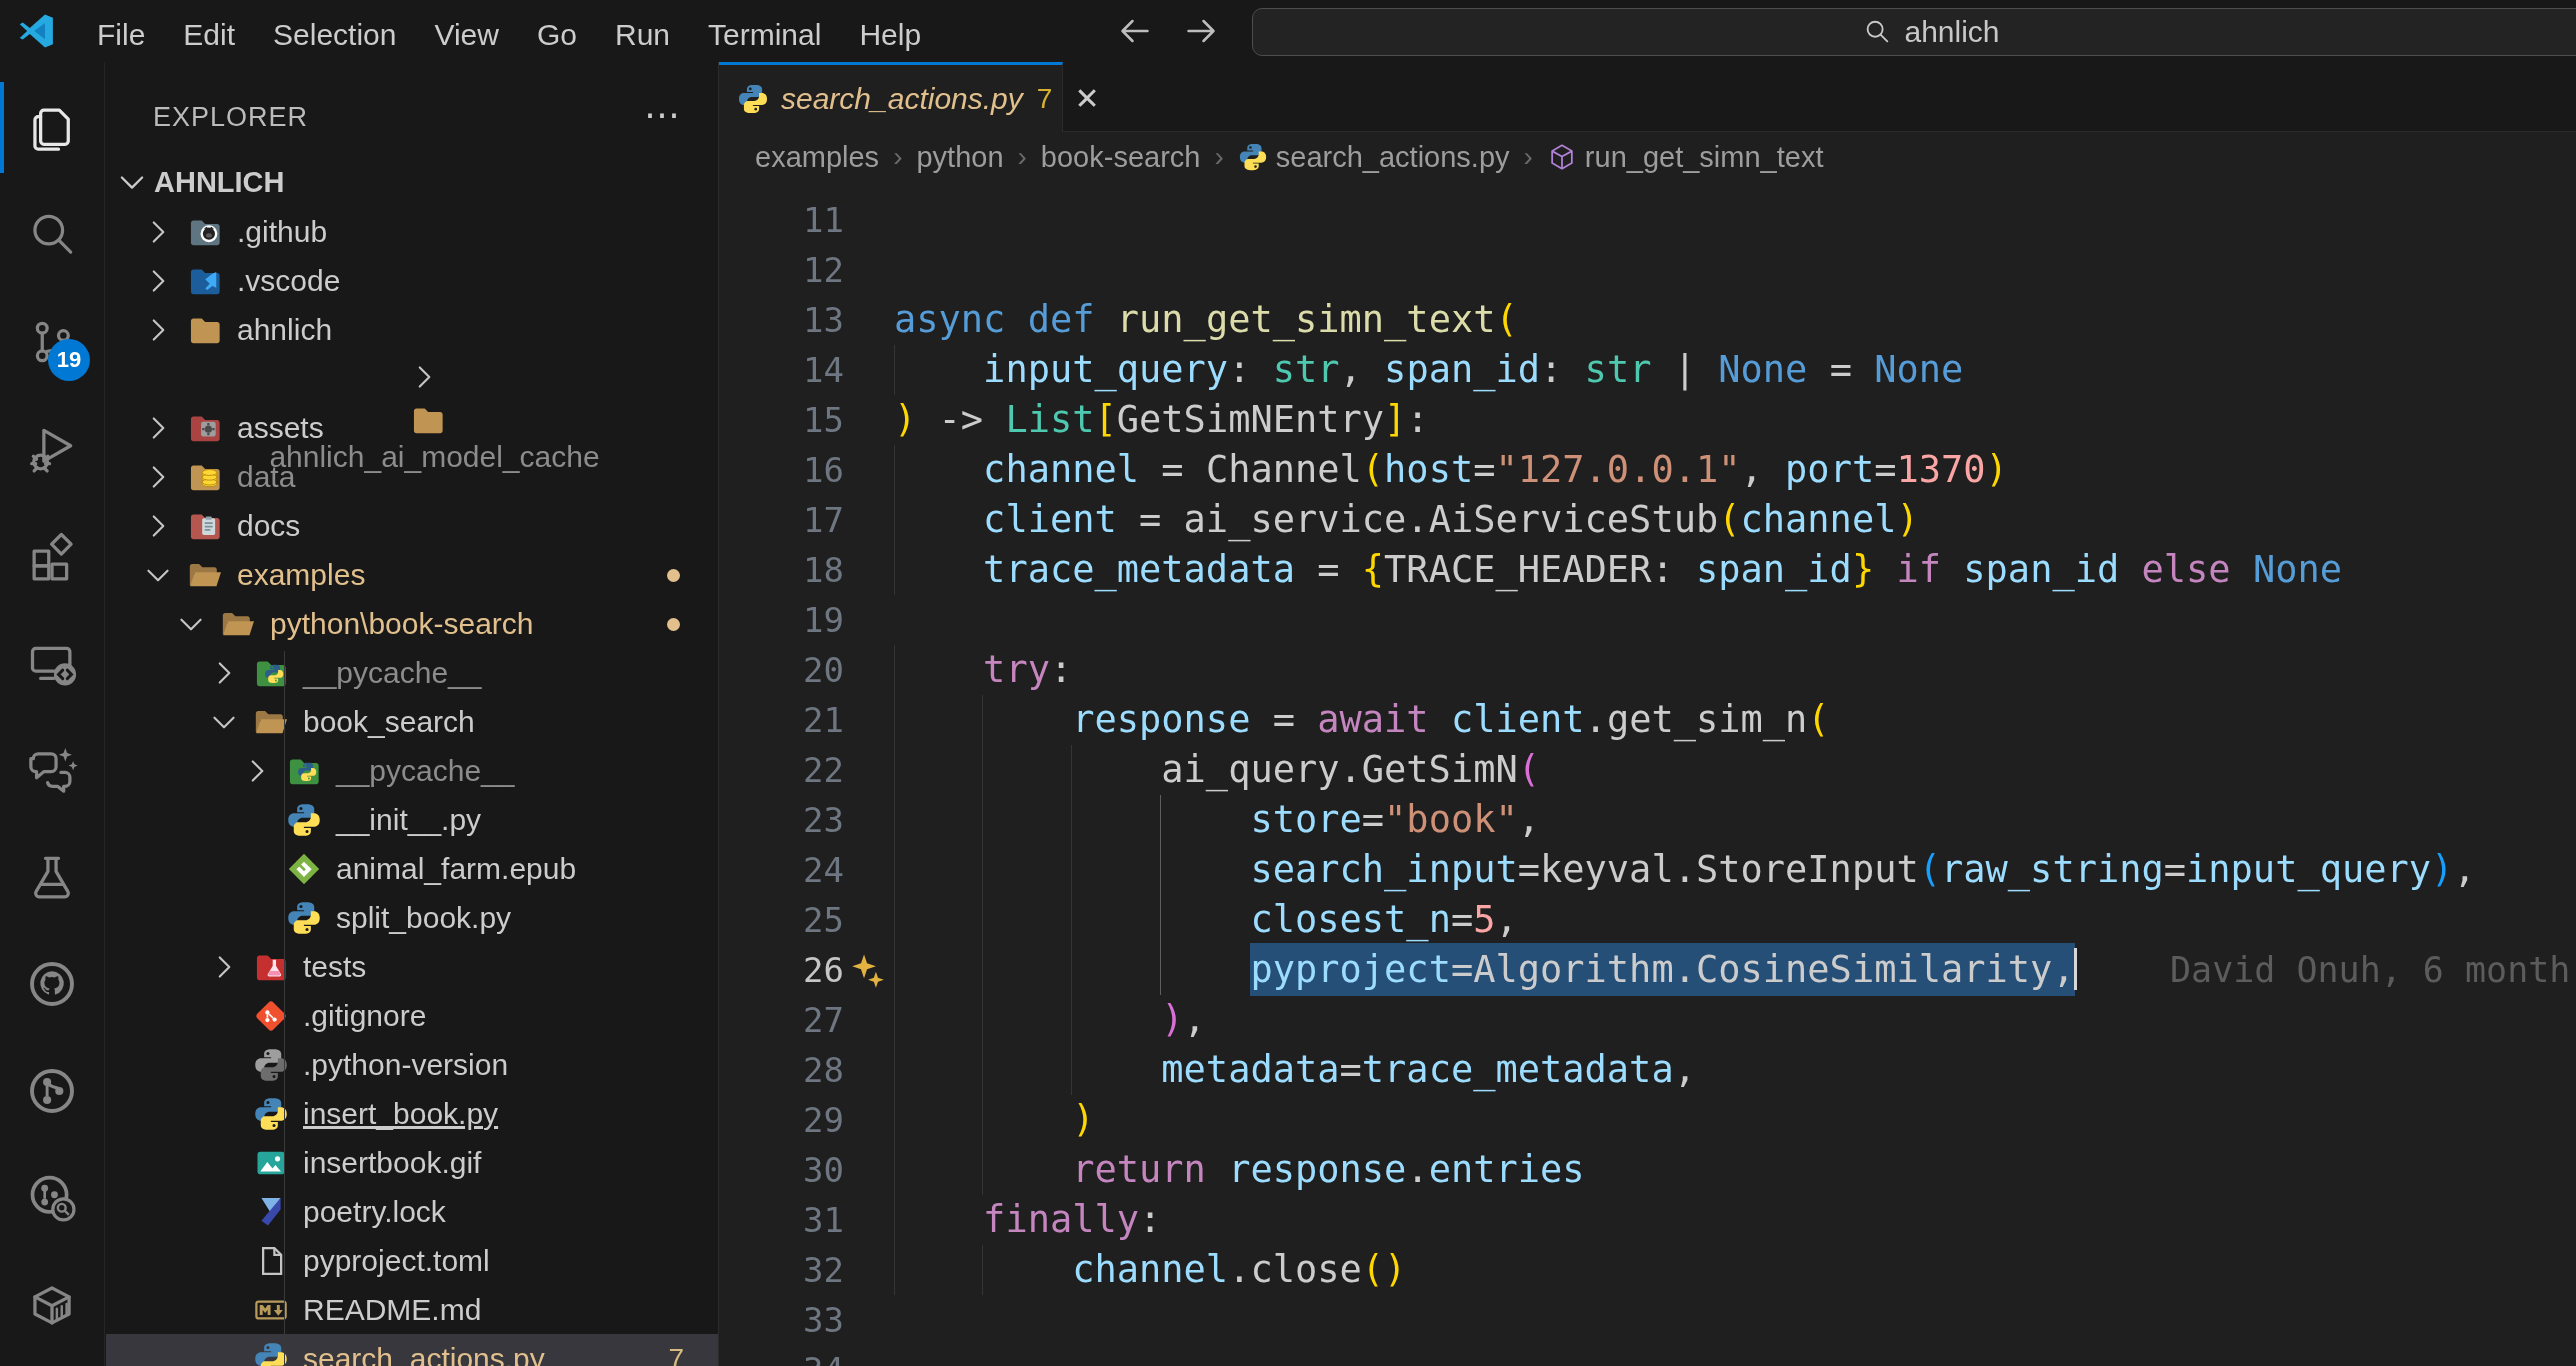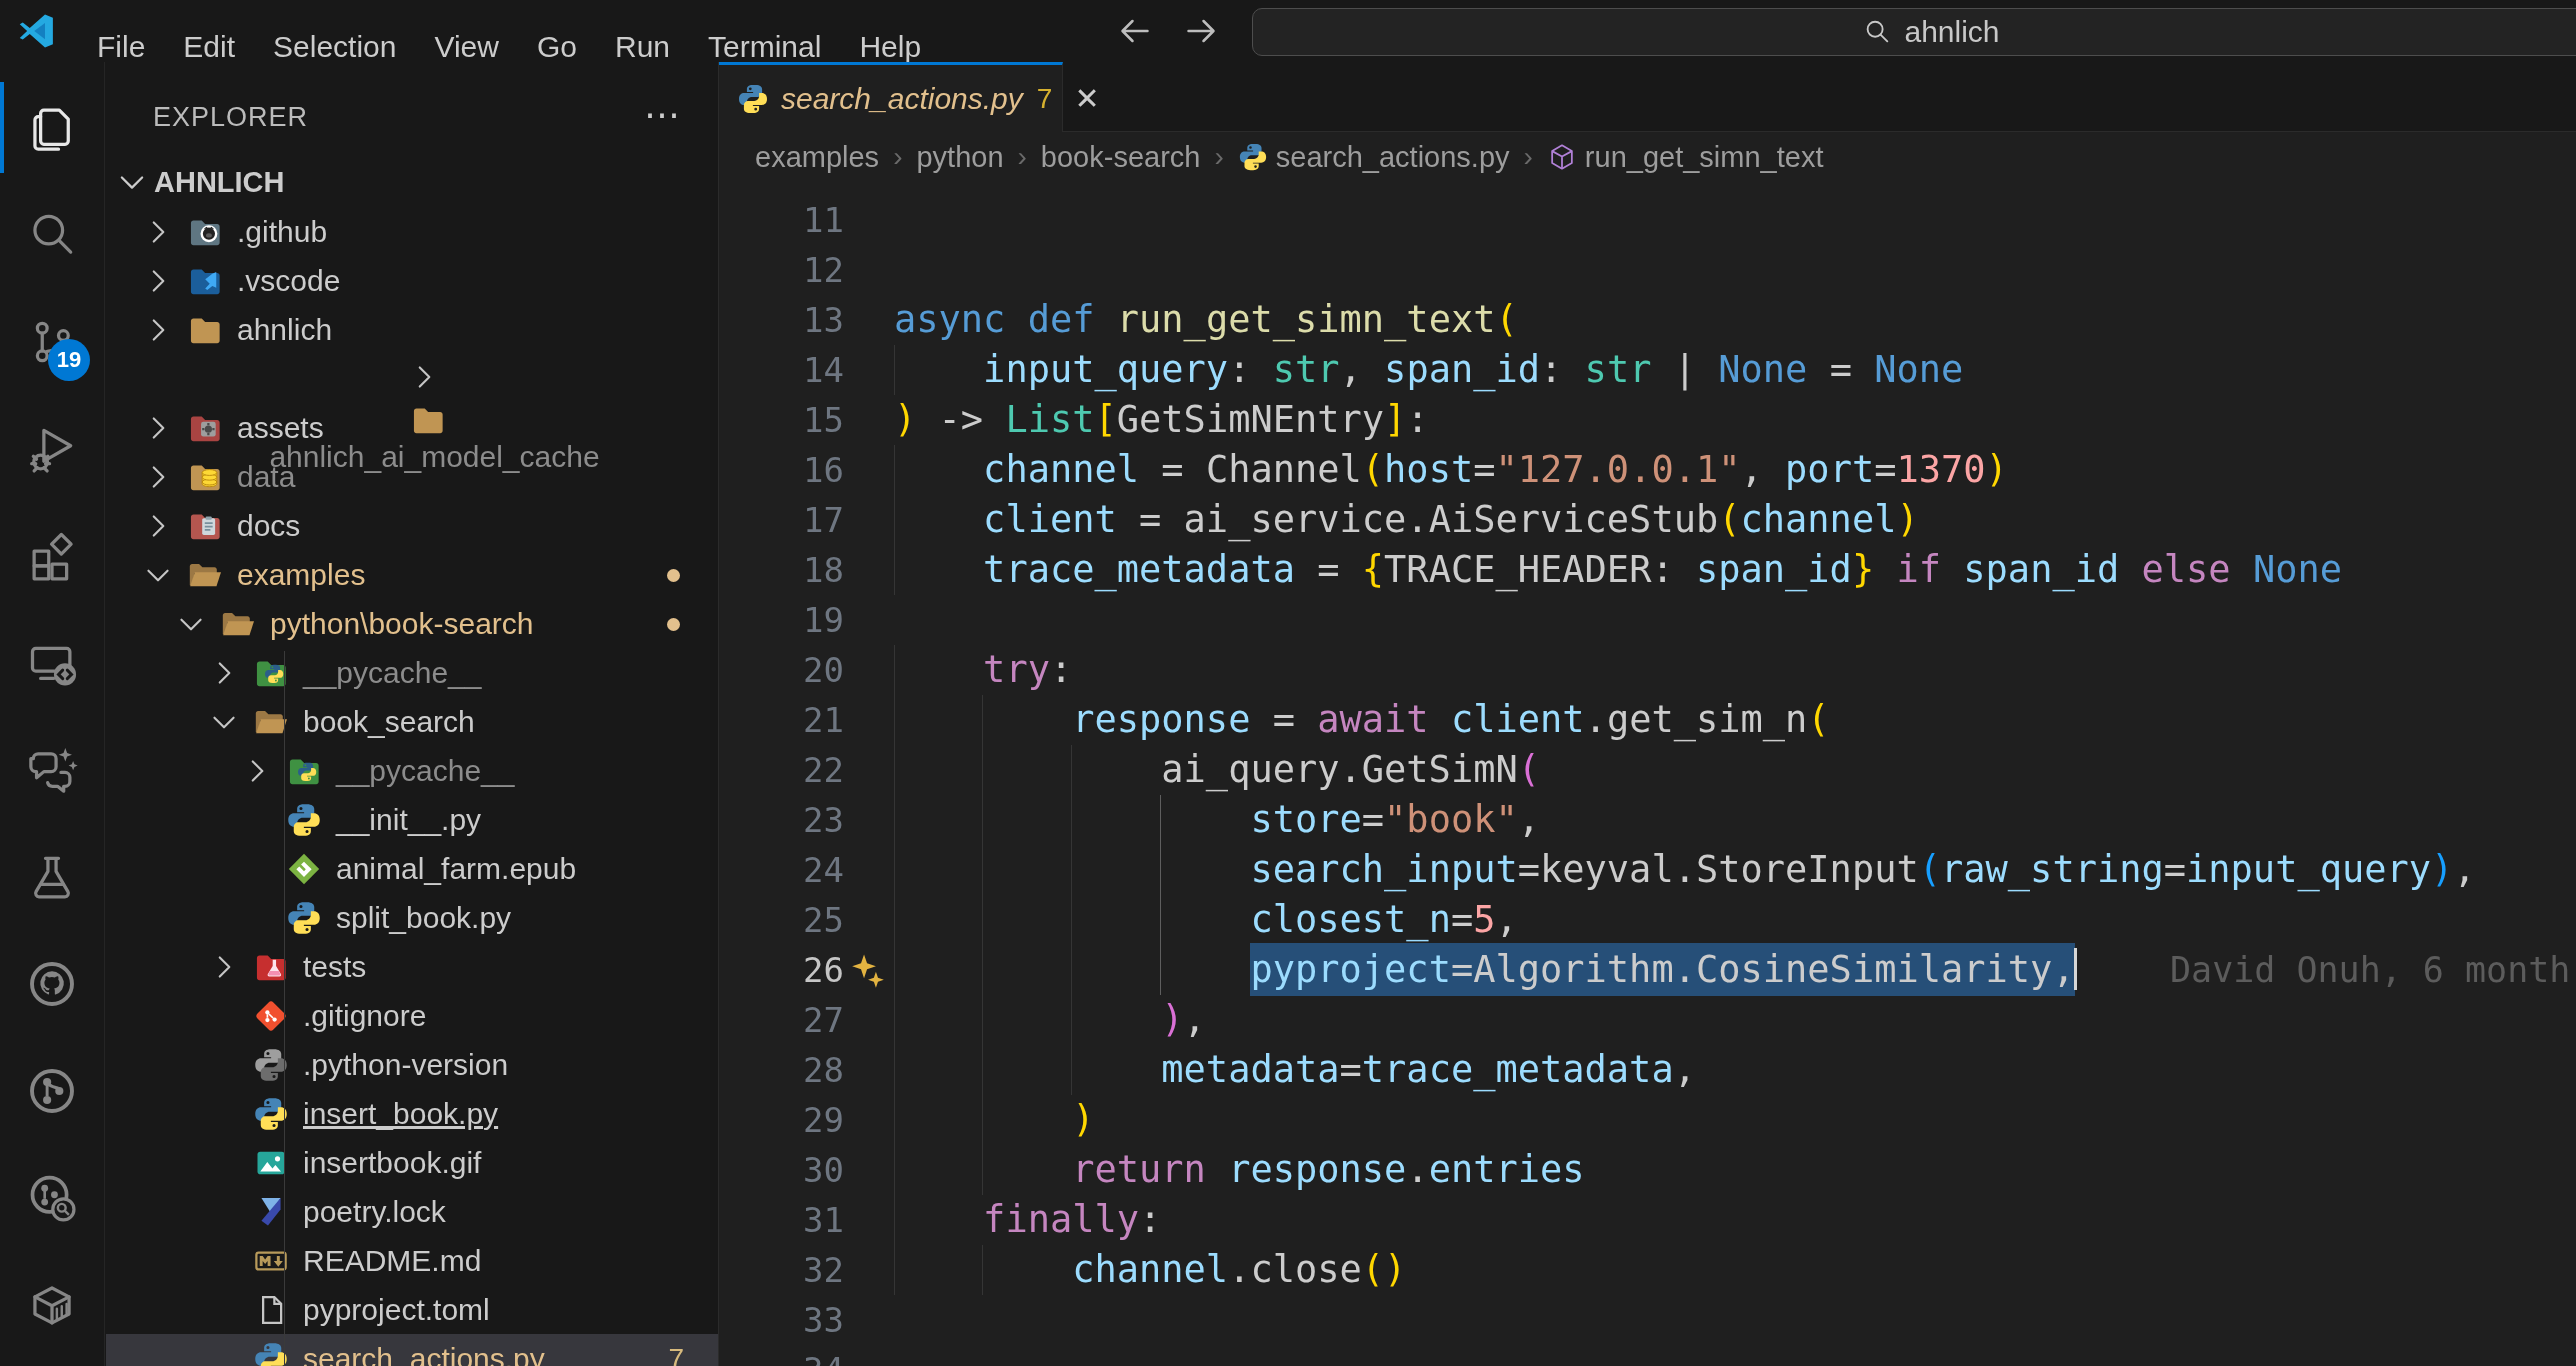--- a/index.html
+++ b/index.html
@@ -2,21 +2,21 @@
 <html><head>
 <meta charset="utf-8">
 <style>
   html,body{margin:0;padding:0;width:2576px;height:1366px;overflow:hidden;background:#181818;
     font-family:"Liberation Sans",sans-serif;color:#cccccc;}
   .app{position:absolute;inset:0;}
 
   
   .titlebar{position:absolute;left:0;top:0;width:2576px;height:62px;background:#181818;display:flex;align-items:center;}
   .logo{position:absolute;left:16px;top:11px;width:40px;height:40px;}
-  .menubar{position:absolute;left:78px;top:16px;height:62px;display:flex;align-items:center;}
+  .menubar{position:absolute;left:78px;top:4px;height:62px;display:flex;align-items:center;}
   .menu-item{font-size:30px;color:#cccccc;padding:0 19px;line-height:62px;cursor:default;}
   .nav-arrows{position:absolute;left:1115px;top:0;height:62px;display:flex;align-items:center;gap:26px;color:#bdbdbd;}
   .nav-arrows .arr{width:40px;height:40px;}
   .searchbox{position:absolute;left:1252px;top:8px;width:1356px;height:46px;background:#232323;border:1px solid #4d4d4d;
     border-radius:10px;display:flex;align-items:center;justify-content:center;gap:12px;color:#c8c8c8;}
   .searchbox .mag{width:30px;height:30px;color:#c8c8c8;}
   .searchbox .q{font-size:30px;}
 
   
   .activitybar{position:absolute;left:0;top:62px;width:105px;height:1304px;background:#181818;border-right:1px solid #252525;
@@ -538,37 +538,37 @@
               <path fill="#7FB3E8" d="M7.5 3.5h17L16 17z"></path>
               <path fill="#3949AB" d="M24.5 3.5v10.2L13.3 28l-5.8-4.3z"></path>
             </svg>
           </span>
           <span class="tlabel">poetry.lock</span>
         </div>
         <div class="trow" style="padding-left: 101px;">
           <span class="tchev"></span>
           <span class="ticon">
             <svg viewBox="0 0 32 32" xmlns="http://www.w3.org/2000/svg" width="100%" height="100%">
-              <rect x="3" y="8.5" width="26" height="15" rx="2" fill="none" stroke="#B89A5A" stroke-width="2"></rect>
-              <path fill="#B89A5A" d="M6 20.5v-9h2.6l2.2 3.2 2.2-3.2h2.6v9h-2.6v-4.6l-2.2 2.8-2.2-2.8v4.6zM21.2 11.5h2.6v4.5h2.7l-4 5-4-5h2.7z"></path>
-            </svg>
-          </span>
-          <span class="tlabel">README.md</span>
-        </div>
-        <div class="trow" style="padding-left: 101px;">
-          <span class="tchev"></span>
-          <span class="ticon">
-            <svg viewBox="0 0 32 32" xmlns="http://www.w3.org/2000/svg" width="100%" height="100%">
               <g fill="none" stroke="#c5c5c5" stroke-width="2">
                 <path d="M9 4.5h10l6 6V27.5H9z"></path>
                 <path d="M19 4.5v6h6"></path>
               </g>
             </svg>
           </span>
           <span class="tlabel">pyproject.toml</span>
+        </div>
+        <div class="trow" style="padding-left: 101px;">
+          <span class="tchev"></span>
+          <span class="ticon">
+            <svg viewBox="0 0 32 32" xmlns="http://www.w3.org/2000/svg" width="100%" height="100%">
+              <rect x="3" y="8.5" width="26" height="15" rx="2" fill="none" stroke="#B89A5A" stroke-width="2"></rect>
+              <path fill="#B89A5A" d="M6 20.5v-9h2.6l2.2 3.2 2.2-3.2h2.6v9h-2.6v-4.6l-2.2 2.8-2.2-2.8v4.6zM21.2 11.5h2.6v4.5h2.7l-4 5-4-5h2.7z"></path>
+            </svg>
+          </span>
+          <span class="tlabel">README.md</span>
         </div>
         <div class="trow sel" style="padding-left: 101px;">
           <span class="tchev"></span>
           <span class="ticon">
             <svg viewBox="0 0 32 32" xmlns="http://www.w3.org/2000/svg" width="100%" height="100%">
               <path fill="#4584b6" d="M15.8 2c-4.5 0-5.9 1.9-5.9 4.3V9h6.2v1H7.2C4.3 10 2 11.9 2 16s2.3 6 5.2 6h2.7v-3.1c0-2.7 2.2-4.9 4.9-4.9h6.2c2.3 0 4.1-1.9 4.1-4.2V6.3C25.1 3.9 23.2 2 18.7 2h-2.9zm-2.5 2.4a1.4 1.4 0 110 2.8 1.4 1.4 0 010-2.8z"></path>
               <path fill="#ffde57" d="M16.2 30c4.5 0 5.9-1.9 5.9-4.3V23h-6.2v-1h8.9c2.9 0 5.2-1.9 5.2-6s-2.3-6-5.2-6h-2.7v3.1c0 2.7-2.2 4.9-4.9 4.9H11c-2.3 0-4.1 1.9-4.1 4.2v3.5C6.9 28.1 8.8 30 13.3 30h2.9zm2.5-2.4a1.4 1.4 0 110-2.8 1.4 1.4 0 010 2.8z"></path>
             </svg>
           </span>
           <span class="tlabel mod">search_actions.py</span>

